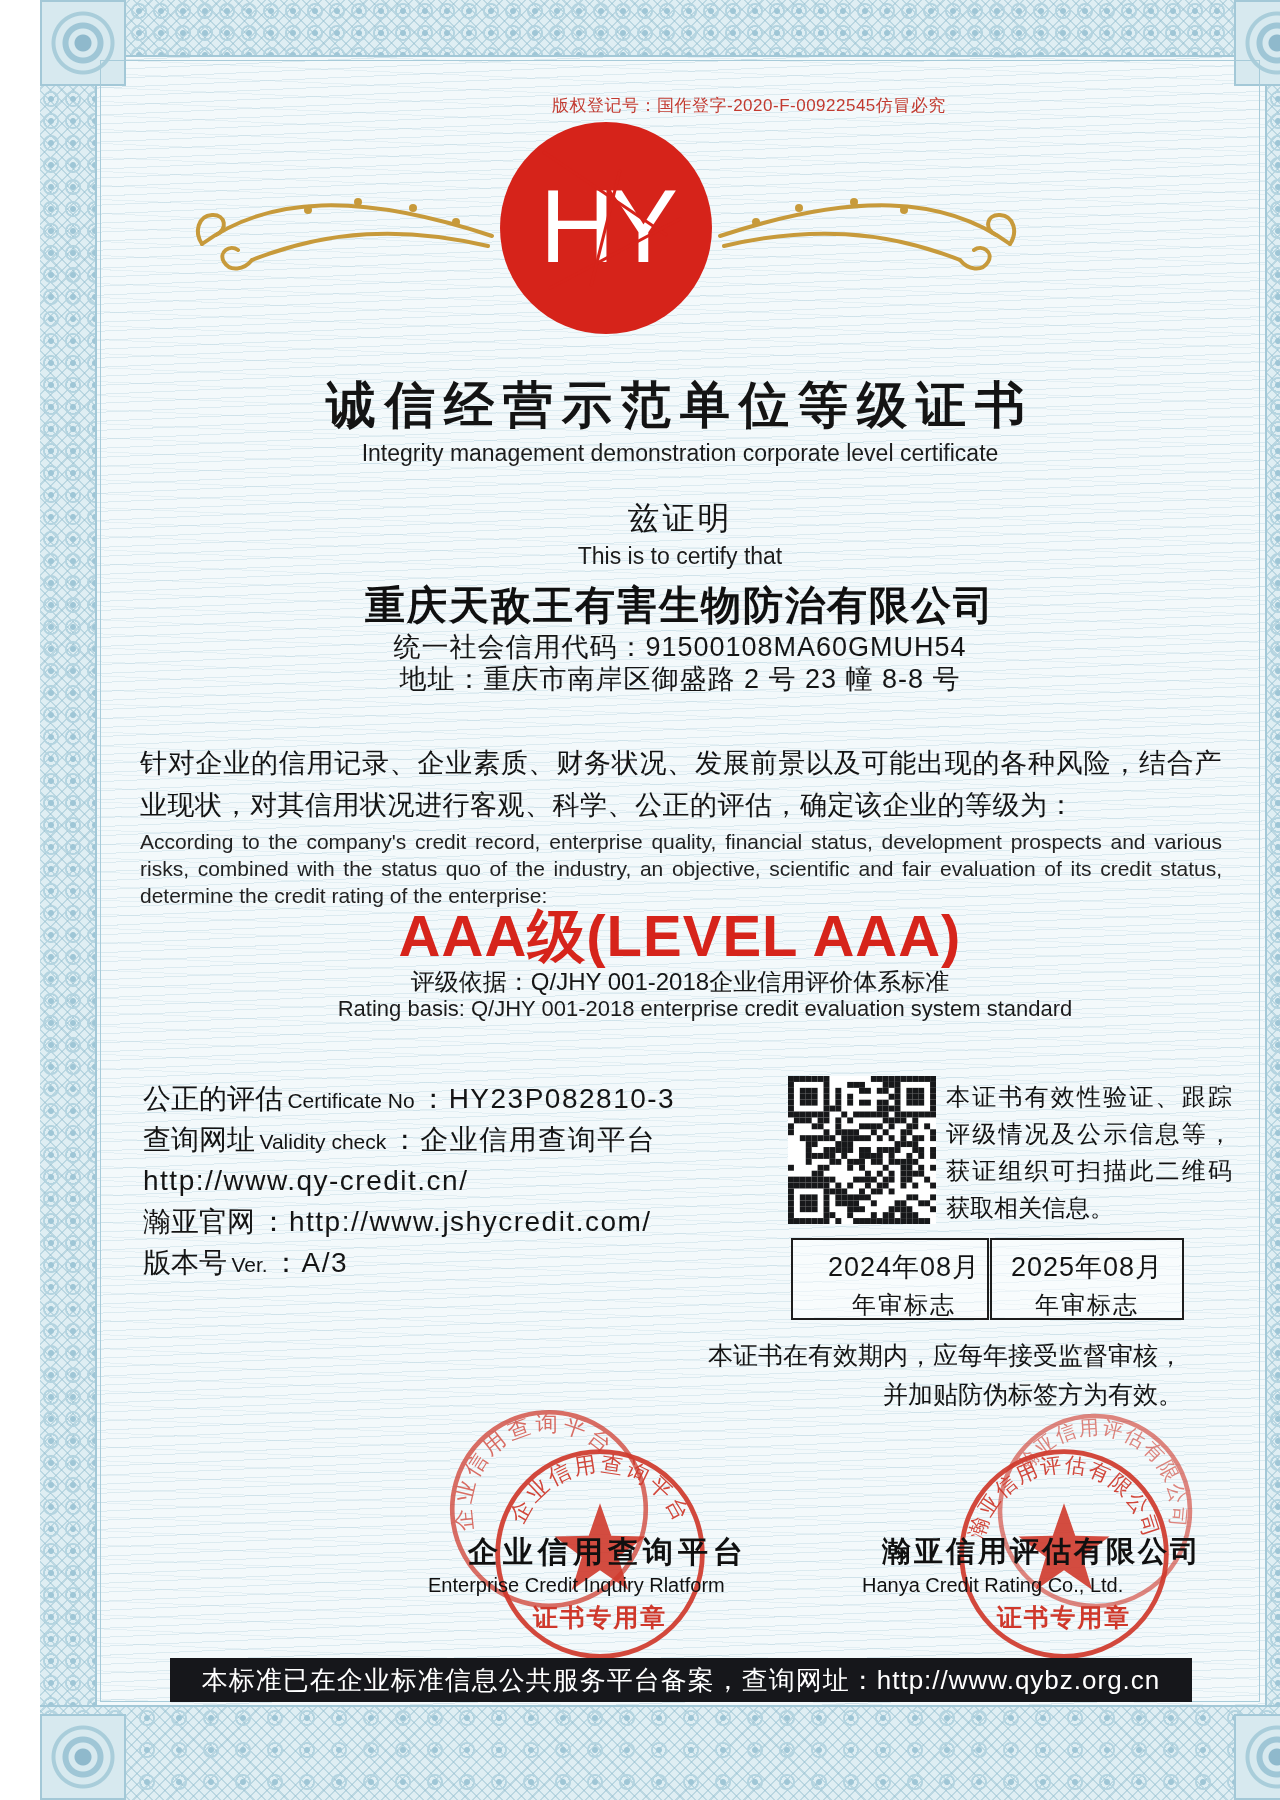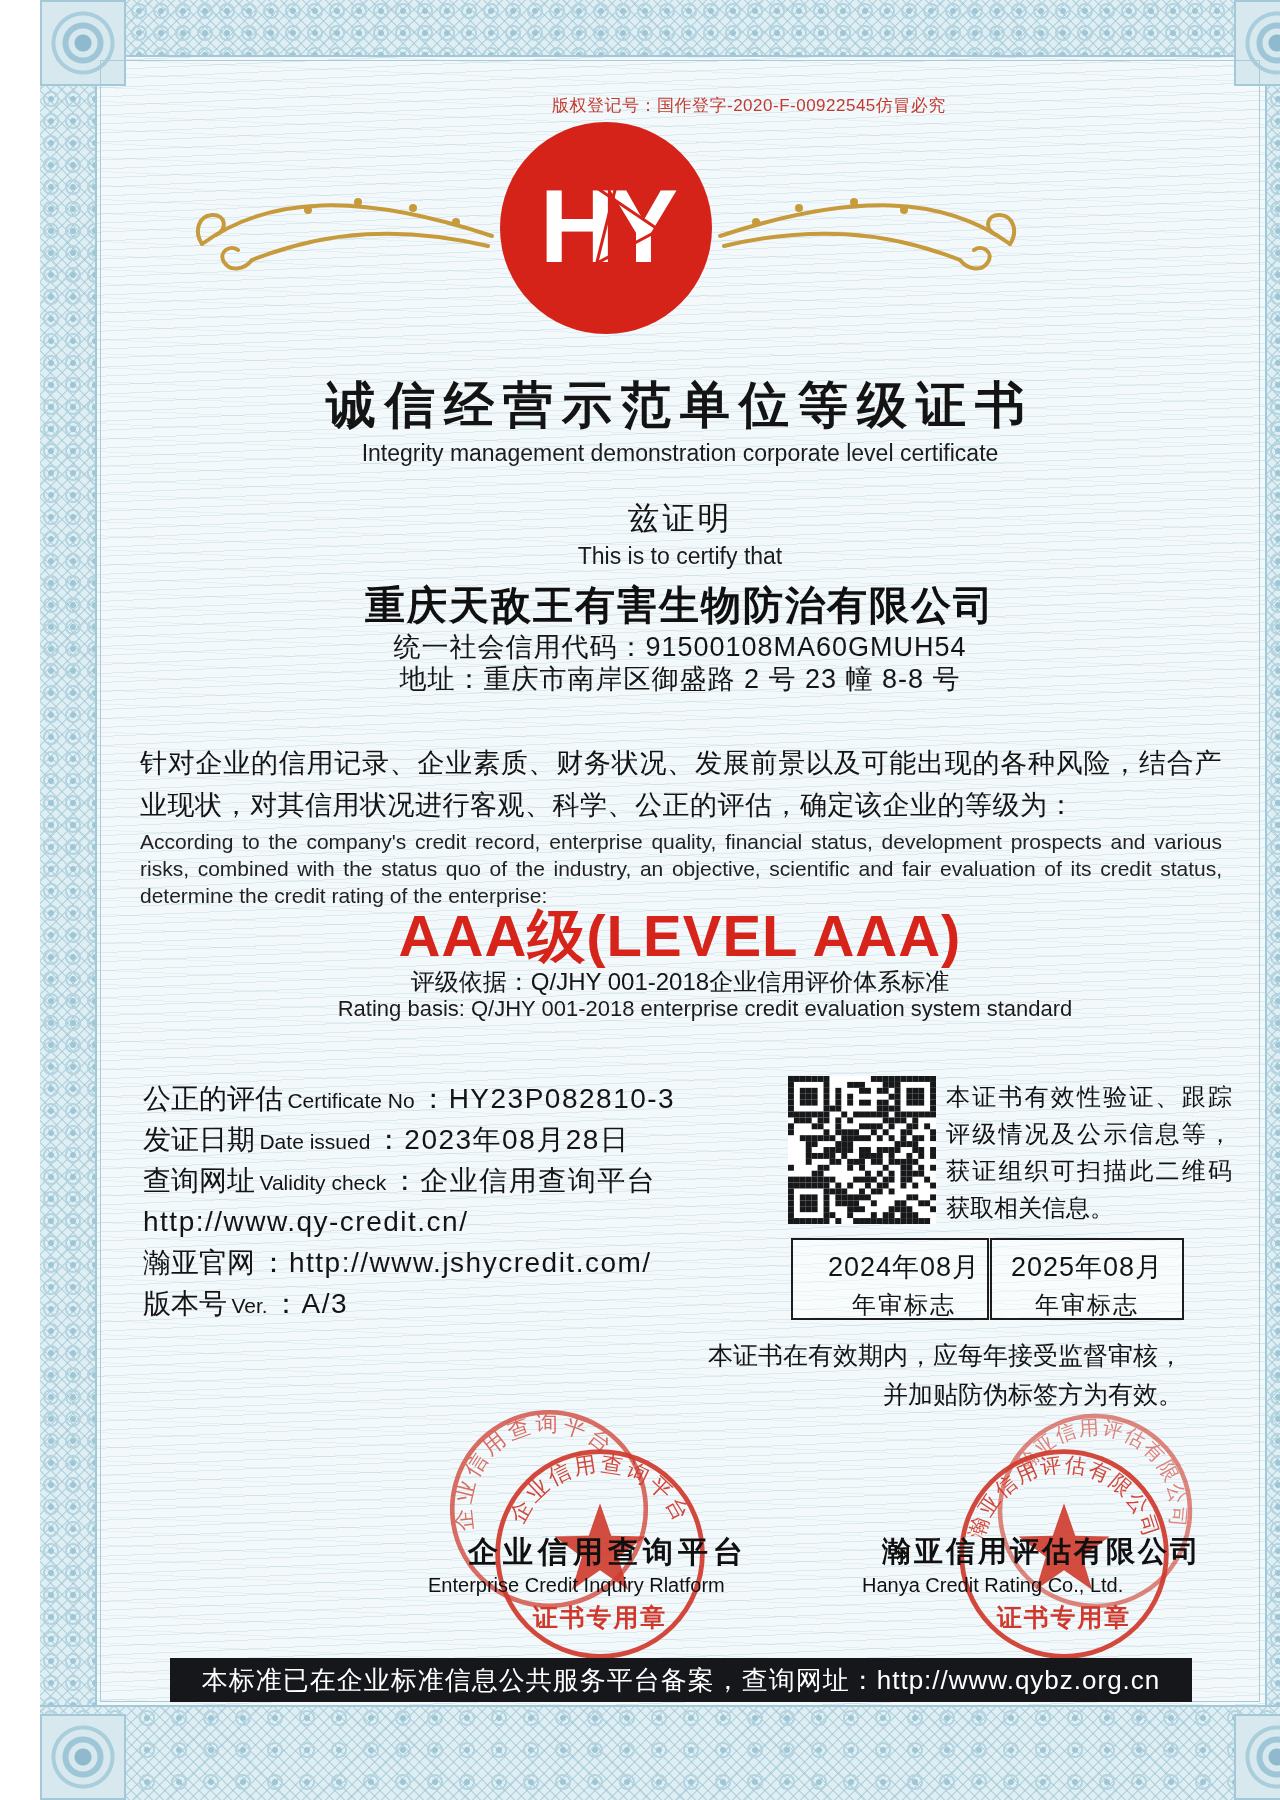--- a/index.html
+++ b/index.html
@@ -24,21 +24,21 @@
   .frame-left{left:0;top:0;width:55px;height:1800px;border-right:2px solid #a3c8d7;}
   .frame-right{left:1225px;top:0;width:55px;height:1800px;border-left:2px solid #a3c8d7;}
   .corner{position:absolute;width:86px;height:86px;background-color:#d7e9ef;
     background-image:radial-gradient(circle at 50% 50%, #8fb9cc 0 8px, #d7e9ef 9px 14px, #9fc6d6 15px 20px, #d7e9ef 21px 27px, #a9cdda 28px 31px, rgba(0,0,0,0) 32px);
     border:2px solid #a3c8d7;box-sizing:border-box;}
   .inner-line{position:absolute;left:60px;top:60px;width:1158px;height:1640px;border:1px solid #a7cbd9;pointer-events:none;}
   
   .copyright{left:512px;top:94px;font-size:17px;color:#c23a30;letter-spacing:.5px;}
   .logo{left:460px;top:122px;width:212px;height:212px;border-radius:50%;background:#d6231a;
     display:flex;align-items:center;justify-content:center;overflow:hidden;}
-  .logo-text{color:#ffffff;font-size:104px;font-weight:700;letter-spacing:-6px;transform:translateY(-2px);}
+  .logo-text{color:#ffffff;font-size:104px;font-weight:400;letter-spacing:-6px;transform:translateY(-2px);}
   .crack{position:absolute;background:#d6231a;}
   .crack1{width:150px;height:3px;left:30px;top:70px;transform:rotate(34deg);}
   .crack2{width:150px;height:3px;left:40px;top:130px;transform:rotate(-28deg);}
   .crack3{width:3px;height:120px;left:104px;top:46px;transform:rotate(14deg);}
   .flourish{position:absolute;top:180px;width:310px;height:110px;}
   .flourish.fl-left{left:148px;}
   .flourish.fl-right{left:674px;transform:scaleX(-1);}
   .title-zh{left:0;top:372px;width:1280px;text-align:center;font-size:50px;font-weight:700;color:#141414;letter-spacing:9px;}
   .title-en{left:0;top:440px;width:1280px;text-align:center;font-size:23px;color:#1b1b1b;}
   .certify-zh{left:0;top:497px;width:1280px;text-align:center;font-size:32px;color:#151515;letter-spacing:3px;}
@@ -148,25 +148,20 @@
   <div class="abs para-en">According to the company's credit record, enterprise quality, financial status, development prospects and various risks, combined with the status quo of the industry, an objective, scientific and fair evaluation of its credit status, determine the credit rating of the enterprise:</div>
   <div class="abs level">AAA级(LEVEL AAA)</div>
   <div class="abs rating-zh">评级依据：Q/JHY 001-2018企业信用评价体系标准</div>
   <div class="abs rating-en">Rating basis: Q/JHY 001-2018 enterprise credit evaluation system standard</div>
 
   <div class="abs details">
     <div class="d-row">
       <span class="d-zh">公正的评估</span>
       <span class="d-en">Certificate No</span>
       <span class="d-val">：HY23P082810-3</span>
-    </div>
-    <div class="d-row">
-      <span class="d-zh">发证日期</span>
-      <span class="d-en">Date issued</span>
-      <span class="d-val">：2023年08月28日</span>
     </div>
     <div class="d-row">
       <span class="d-zh">查询网址</span>
       <span class="d-en">Validity check</span>
       <span class="d-val">：企业信用查询平台</span>
     </div>
     <div class="d-row">
       <span class="d-val">http://www.qy-credit.cn/</span>
     </div>
     <div class="d-row">

